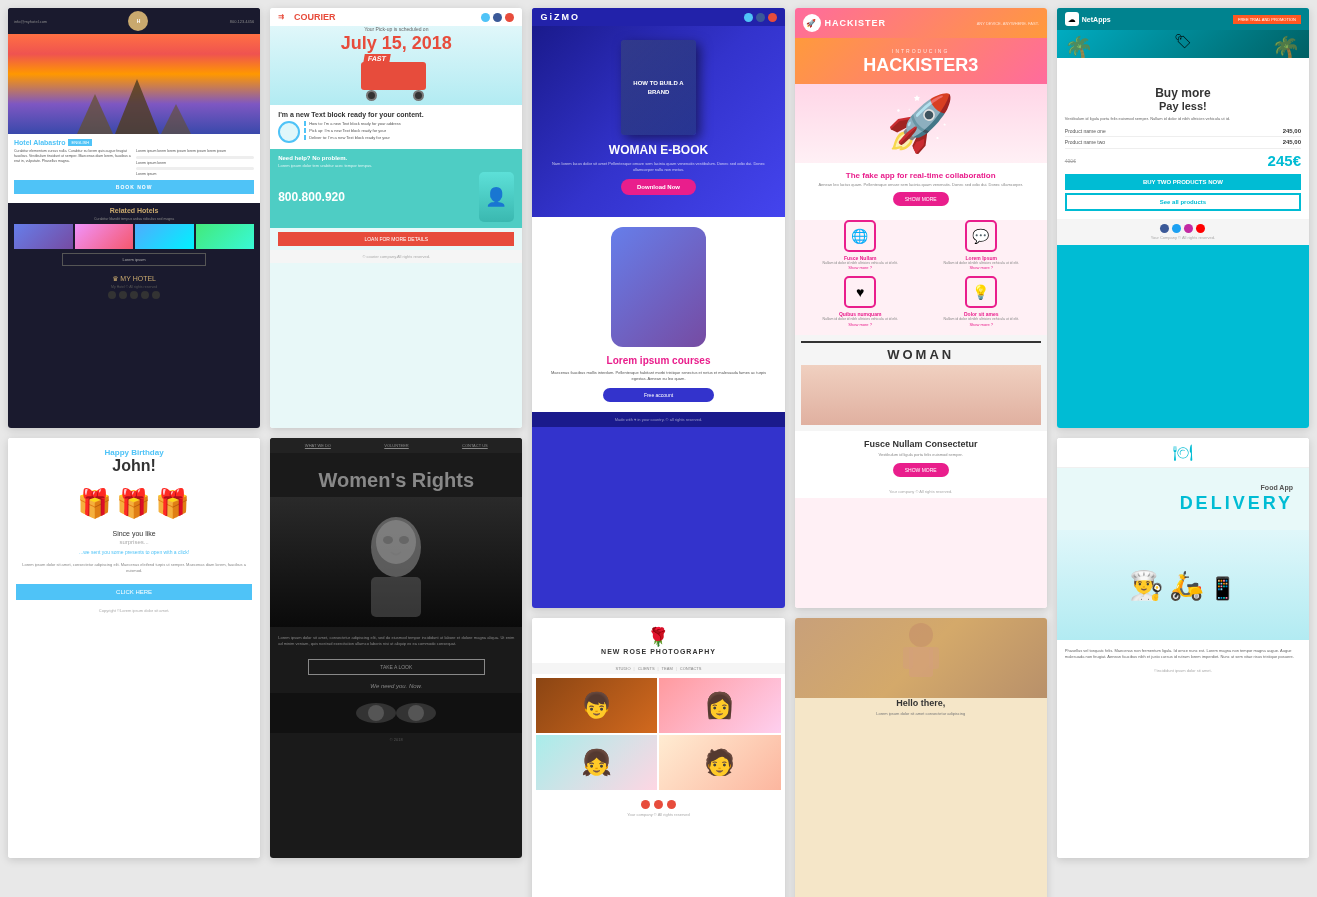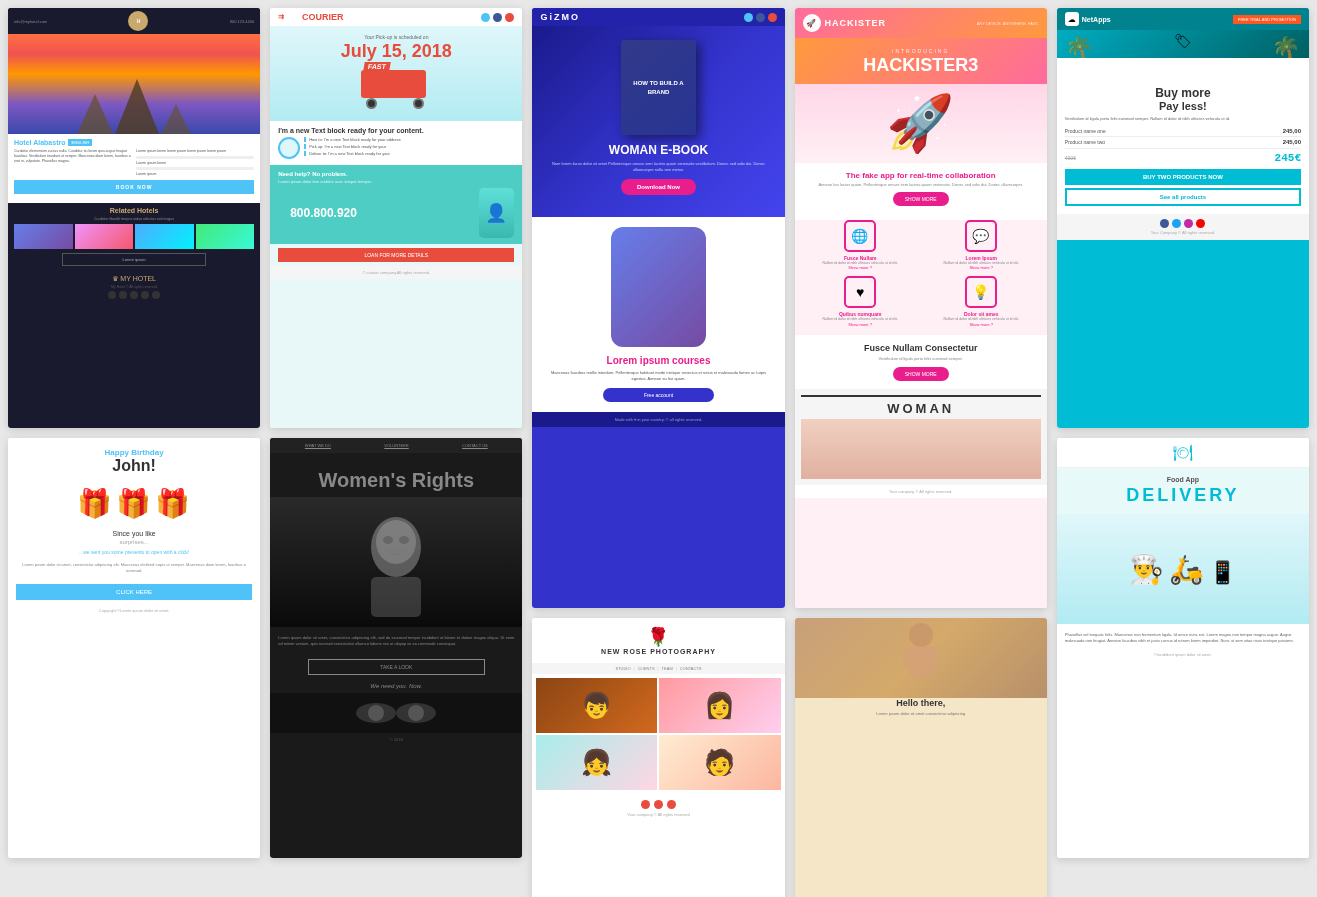--- a/index.html
+++ b/index.html
@@ -164,32 +164,32 @@
           </div>
         </div>
       </div>
     </div>
 
     <div class="col">
 
       <div class="template-item">
         <div class="card-inner" style="background:#e8f8f8;">
           <div style="background:#fff;padding:4px 8px;display:flex;justify-content:space-between;align-items:center;">
-            <div style="color:#e74c3c;font-size:9px;font-weight:bold;display:flex;align-items:center;gap:18px;">
+            <div style="color:#e74c3c;font-size:9px;font-weight:bold;display:flex;align-items:center;gap:10px;">
               <span style="color:#e74c3c;font-size:7px;">⇉</span>
               <span>COURIER</span>
             </div>
             <div style="display:flex;gap:3px;">
               <div style="width:9px;height:9px;background:#4fc3f7;border-radius:50%;"></div>
               <div style="width:9px;height:9px;background:#3b5998;border-radius:50%;"></div>
               <div style="width:9px;height:9px;background:#e74c3c;border-radius:50%;"></div>
             </div>
           </div>
 
-          <div style="background:linear-gradient(180deg,#e0f7fa,#b2ebf2);padding:8px;text-align:center;">
+          <div style="background:linear-gradient(180deg,#e0f7fa,#b2ebf2);text-align:center;">
             <div style="color:#666;font-size:5px;margin-bottom:2px;">Your Pick-up is scheduled on</div>
             <div style="color:#e74c3c;font-size:18px;font-weight:bold;line-height:1.1;">July 15, 2018</div>
 
             <div style="display:flex;justify-content:center;margin:8px 0;">
               <div style="position:relative;width:70px;height:35px;">
                 <div style="position:absolute;top:0;left:0;width:65px;height:28px;background:#e74c3c;border-radius:3px;"></div>
                 <div style="position:absolute;top:-8px;left:3px;background:#e74c3c;color:#fff;font-size:7px;font-weight:bold;padding:1px 4px;transform:skewX(-10deg);">FAST</div>
                 <div style="position:absolute;bottom:-4px;left:5px;width:11px;height:11px;background:#333;border-radius:50%;border:2px solid #777;"></div>
                 <div style="position:absolute;bottom:-4px;right:7px;width:11px;height:11px;background:#333;border-radius:50%;border:2px solid #777;"></div>
               </div>
@@ -204,21 +204,21 @@
                 <div style="color:#555;font-size:4px;margin-bottom:2px;padding-left:3px;border-left:2px solid #4fc3f7;">How to: I'm a new Text block ready for your address</div>
                 <div style="color:#555;font-size:4px;margin-bottom:2px;padding-left:3px;border-left:2px solid #4fc3f7;">Pick up: I'm a new Text block ready for your</div>
                 <div style="color:#555;font-size:4px;margin-bottom:2px;padding-left:3px;border-left:2px solid #4fc3f7;">Deliver to: I'm a new Text block ready for your</div>
               </div>
             </div>
           </div>
 
           <div style="background:#4ecdc4;padding:6px 8px;">
             <div style="color:#fff;font-size:6px;font-weight:bold;margin-bottom:2px;">Need help? No problem.</div>
             <div style="color:rgba(255,255,255,0.8);font-size:4px;margin-bottom:4px;">Lorem ipsum dolor tem urabitur acec tempor tempus.</div>
-            <div style="display:flex;align-items:center;margin-left:12px;">
+            <div style="display:flex;align-items:center;">
               <div style="color:#fff;font-size:12px;font-weight:bold;">800.800.920</div>
               <div style="width:35px;height:50px;background:linear-gradient(180deg,#5de0d8,#3ab8b0);border-radius:5px;margin-left:auto;display:flex;align-items:center;justify-content:center;">
                 <span style="font-size:18px;">👤</span>
               </div>
             </div>
           </div>
 
           <div style="background:#e74c3c;color:#fff;text-align:center;padding:4px;font-size:5px;margin:4px 8px;">LOAN FOR MORE DETAILS</div>
 
           <div style="background:#f5f5f5;padding:4px;text-align:center;">
@@ -402,30 +402,30 @@
               <div style="color:#e91e8c;font-size:4px;">Show more ?</div>
             </div>
             <div style="text-align:center;">
               <div style="width:32px;height:32px;border:2px solid #e91e8c;border-radius:5px;margin:0 auto 3px;display:flex;align-items:center;justify-content:center;font-size:14px;">💡</div>
               <div style="color:#e91e8c;font-size:5px;font-weight:bold;">Dolor sit ames</div>
               <div style="color:#888;font-size:3.5px;line-height:1.3;">Nullam id dolor id nibh ultricies vehicula ut id elit.</div>
               <div style="color:#e91e8c;font-size:4px;">Show more ?</div>
             </div>
           </div>
 
+          <div style="background:#f5f5f5;padding:6px;">
+            <div style="border-top:2px solid #333;margin-bottom:4px;"></div>
+            <div style="color:#333;font-size:13px;font-weight:bold;text-align:center;letter-spacing:3px;">WOMAN</div>
+            <div style="width:100%;height:60px;background:linear-gradient(180deg,#f0d0c0,#e0b0a0);margin-top:3px;"></div>
+          </div>
+
           <div style="background:#fff;padding:8px;text-align:center;">
             <div style="color:#333;font-size:9px;font-weight:bold;margin-bottom:3px;">Fusce Nullam Consectetur</div>
             <div style="color:#888;font-size:4px;line-height:1.4;margin-bottom:6px;">Vestibulum id ligula porta felis euismod semper.</div>
             <div style="background:#e91e8c;color:#fff;padding:4px 12px;font-size:5px;border-radius:15px;display:inline-block;">SHOW MORE</div>
-          </div>
-
-          <div style="background:#f5f5f5;padding:6px;">
-            <div style="border-top:2px solid #333;margin-bottom:4px;"></div>
-            <div style="color:#333;font-size:13px;font-weight:bold;text-align:center;letter-spacing:3px;">WOMAN</div>
-            <div style="width:100%;height:60px;background:linear-gradient(180deg,#f0d0c0,#e0b0a0);margin-top:3px;"></div>
           </div>
           <div style="background:#fff;padding:4px;text-align:center;">
             <div style="color:#aaa;font-size:4px;">Your company © All rights reserved.</div>
           </div>
         </div>
       </div>
 
       <div class="template-item">
         <div class="card-inner" style="background:#f5e6c8;">
           <div style="width:100%;height:80px;background:linear-gradient(135deg,#c8a07a,#d4a96a,#b8906a);display:flex;align-items:center;justify-content:center;">
@@ -474,21 +474,21 @@
             <div style="display:flex;justify-content:space-between;align-items:center;margin-bottom:2px;padding-bottom:2px;border-bottom:1px solid #eee;">
               <span style="color:#555;font-size:5px;">Product name one</span>
               <span style="color:#333;font-size:6px;font-weight:bold;">245,00</span>
             </div>
             <div style="display:flex;justify-content:space-between;align-items:center;margin-bottom:3px;padding-bottom:3px;border-bottom:1px solid #eee;">
               <span style="color:#555;font-size:5px;">Product name two</span>
               <span style="color:#333;font-size:6px;font-weight:bold;">245,00</span>
             </div>
             <div style="display:flex;justify-content:space-between;align-items:center;">
               <span style="color:#aaa;font-size:5px;text-decoration:line-through;">490€</span>
-              <span style="color:#00bcd4;font-size:11px;font-weight:bold;font-family:Liberation Mono, monospace;">245€</span>
+              <span style="color:#00bcd4;font-size:15px;font-weight:bold;">245€</span>
             </div>
             <div style="background:#00bcd4;color:#fff;text-align:center;padding:5px;font-size:6px;font-weight:bold;margin:5px 0 3px;">BUY TWO PRODUCTS NOW</div>
             <div style="border:2px solid #00bcd4;color:#00bcd4;text-align:center;padding:4px;font-size:6px;font-weight:bold;">See all products</div>
           </div>
 
           <div style="background:#f5f5f5;padding:5px;text-align:center;">
             <div style="display:flex;gap:3px;justify-content:center;margin-bottom:2px;">
               <div style="width:9px;height:9px;background:#3b5998;border-radius:50%;"></div>
               <div style="width:9px;height:9px;background:#1da1f2;border-radius:50%;"></div>
               <div style="width:9px;height:9px;background:#c32aa3;border-radius:50%;"></div>
@@ -499,21 +499,21 @@
         </div>
       </div>
 
       <div class="template-item">
         <div class="card-inner" style="background:#fff;">
 
           <div style="background:#fff;padding:5px 8px;border-bottom:1px solid #f0f0f0;text-align:center;">
             <div style="font-size:16px;color:#00bcd4;">🍽</div>
           </div>
 
-          <div style="background:#e8f9f9;padding:8px;text-align:center;">
+          <div style="background:#e8f9f9;padding:16px;text-align:right;">
             <div style="color:#555;font-size:7px;font-weight:bold;margin-bottom:2px;">Food App</div>
             <div style="color:#00bcd4;font-size:18px;font-weight:bold;letter-spacing:3px;">DELIVERY</div>
           </div>
 
           <div style="width:100%;height:110px;background:linear-gradient(180deg,#e0f7fa,#b2ebf2);display:flex;align-items:center;justify-content:center;">
             <div style="display:flex;align-items:flex-end;gap:5px;">
               <span style="font-size:28px;">👨‍🍳</span>
               <span style="font-size:28px;">🛵</span>
               <span style="font-size:22px;">📱</span>
             </div>

